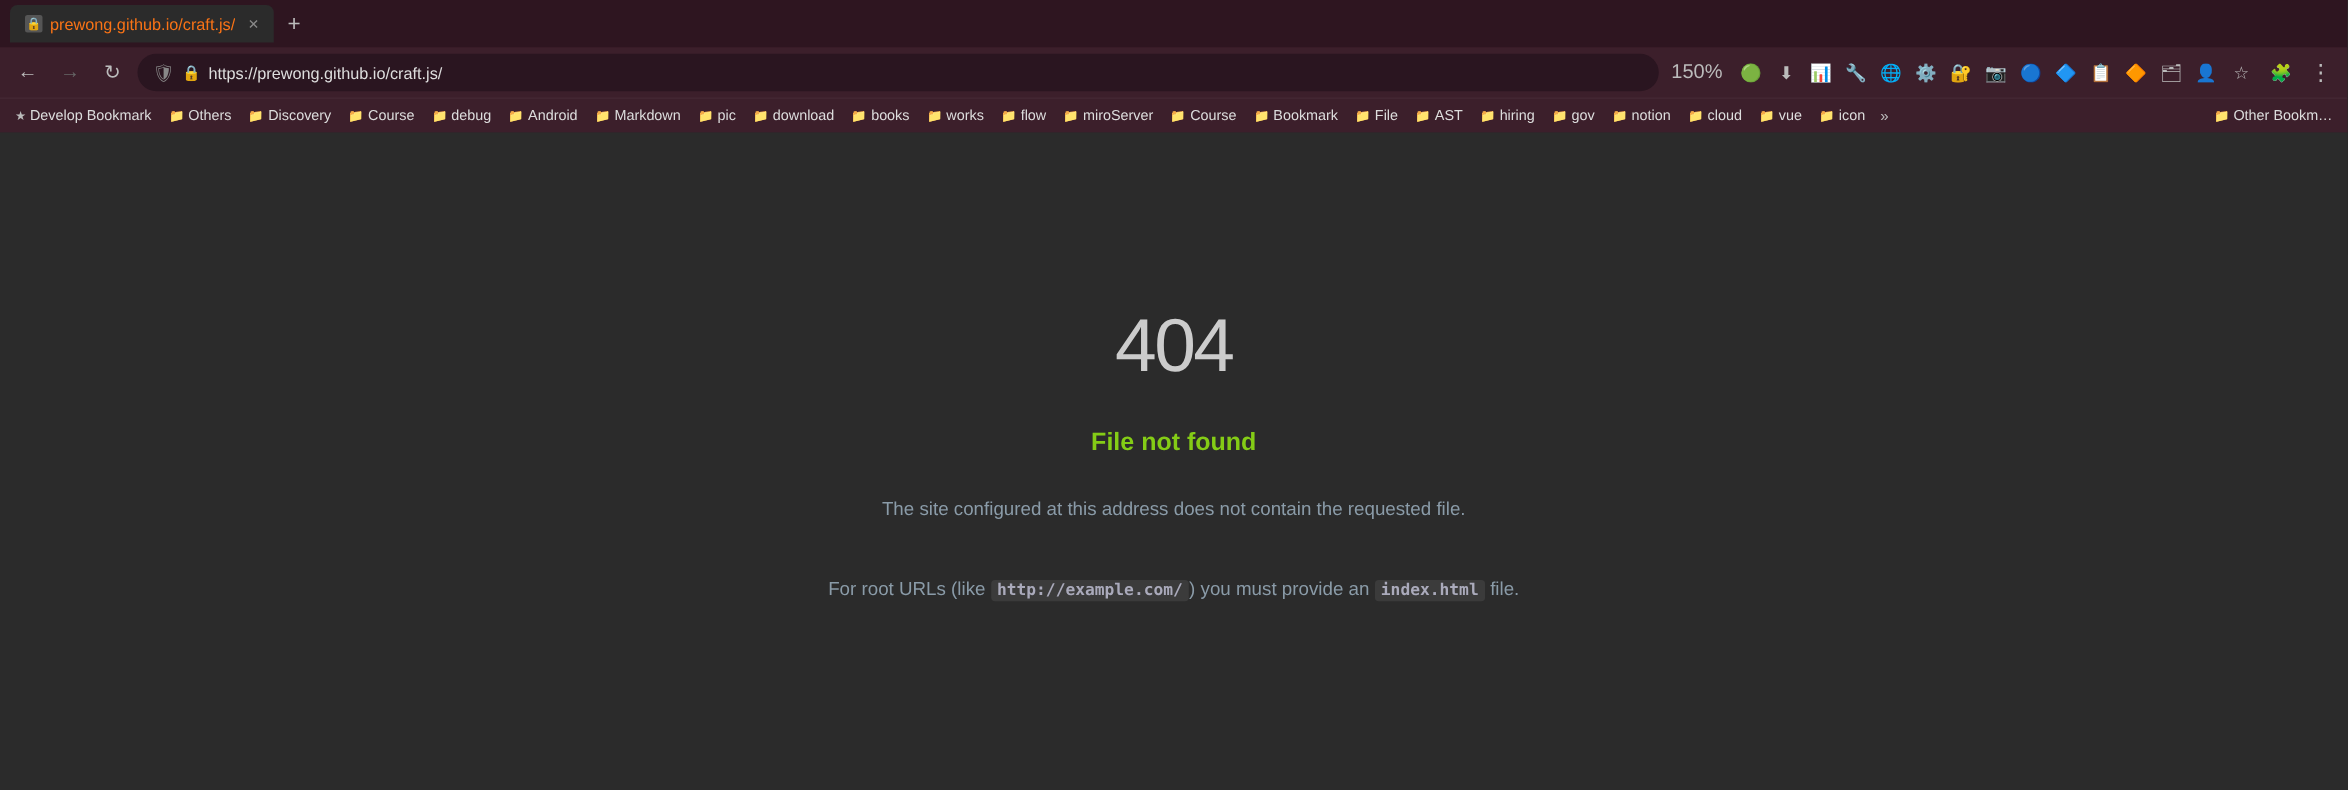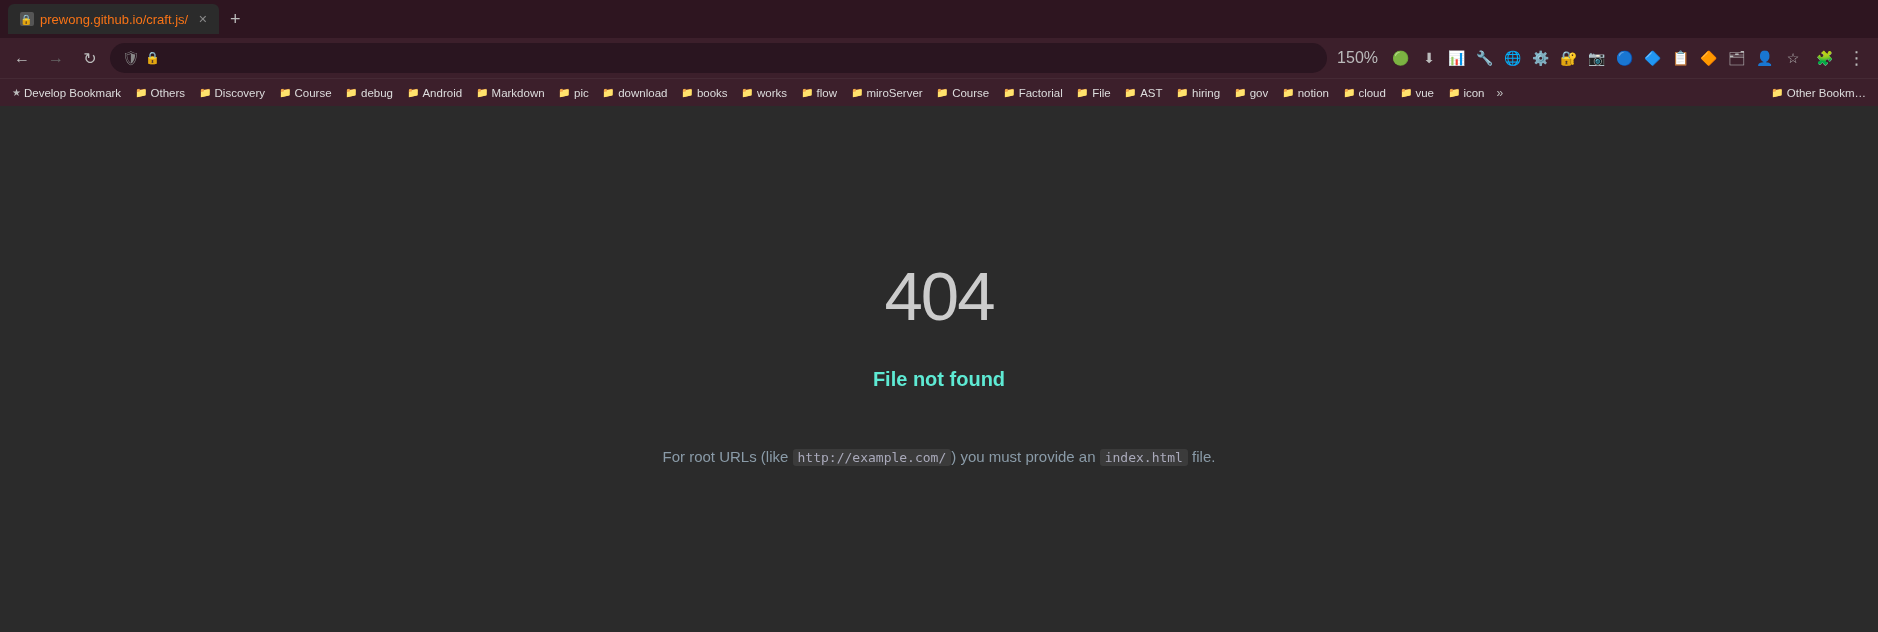--- a/index.html
+++ b/index.html
@@ -27,25 +27,25 @@
     .nav-ext { display: flex; align-items: center; gap: 2px; }
 
     
     .bookmarks-bar { display: flex; align-items: center; height: 28px; background: #3c1f2b; padding: 0 6px; gap: 2px; border-top: 1px solid rgba(255,255,255,0.05); overflow: hidden; }
     .bookmark-item { display: flex; align-items: center; gap: 3px; padding: 2px 6px; border-radius: 3px; font-size: 11.5px; color: #ddd; white-space: nowrap; cursor: pointer; }
     .bookmark-icon { font-size: 10px; color: #bbb; }
     .bookmark-more { color: #bbb; font-size: 12px; padding: 2px 4px; cursor: pointer; }
 
     
     .page-content { background: #2b2b2b; min-height: 530px; display: flex; flex-direction: column; align-items: center; justify-content: center; padding: 40px 20px; }
-    .error-code { font-size: 69px; font-weight: 300; color: #ccc; letter-spacing: -2px; margin-bottom: 32px; }
-    .error-title { font-size: 20px; font-weight: 600; color: #5eead4; margin-bottom: 30px; }
+    .error-code { font-size: 60px; font-weight: 300; color: #ccc; letter-spacing: -2px; margin-bottom: 32px; }
+    .error-title { font-size: 20px; font-weight: 600; color: #84cc16; margin-bottom: 30px; }
     .error-body { text-align: center; max-width: 700px; }
     .error-text { font-size: 15px; color: #8a9ba8; line-height: 1.6; margin-bottom: 16px; }
-    .error-text .monospace { font-family: monospace; background: rgba(255,255,255,0.08); padding: 1px 5px; border-radius: 3px; font-size: 13px; color: #aab; }
+    .error-text .monospace { font-family: monospace; background: rgba(255,255,255,0.08); padding: 1px 5px; border-radius: 3px; font-size: 13px; color: #aab; font-weight: bold; }
     .error-link { color: #4a9eda; text-decoration: underline; cursor: pointer; }
     .error-bold { font-weight: 700; color: #ccc; }
   </style>
 </head>
 <body>
 
 <div class="browser-chrome">
 
   <div class="tab-bar">
     <div class="tab active">
@@ -57,20 +57,21 @@
   </div>
 
   <div class="nav-bar">
     <button class="nav-btn">←</button>
     <button class="nav-btn" style="color:#666;">→</button>
     <button class="nav-btn">↻</button>
 
     <div class="address-bar">
       <span class="shield">🛡</span>
       <span class="lock-icon">🔒</span>
+      <span class="url">https://prewong.github.io/craft.js/</span>
     </div>
 
     <span class="zoom-badge">150%</span>
 
     <div class="nav-ext">
 
       <div class="nav-icon-btn">🟢</div>
 
       <div class="nav-icon-btn">⬇</div>
 
@@ -146,21 +147,21 @@
     <div class="bookmark-item">
       <span class="bookmark-icon">📁</span>
       <span>miroServer</span>
     </div>
     <div class="bookmark-item">
       <span class="bookmark-icon">📁</span>
       <span>Course</span>
     </div>
     <div class="bookmark-item">
       <span class="bookmark-icon">📁</span>
-      <span>Factorial</span>
+      <span>Bookmark</span>
     </div>
     <div class="bookmark-item">
       <span class="bookmark-icon">📁</span>
       <span>File</span>
     </div>
     <div class="bookmark-item">
       <span class="bookmark-icon">📁</span>
       <span>AST</span>
     </div>
     <div class="bookmark-item">
@@ -194,20 +195,23 @@
     </div>
   </div>
 </div>
 
 <div class="page-content">
   <div class="error-code">404</div>
 
   <div class="error-body">
     <div class="error-title">File not found</div>
 
+    <p class="error-text">
+      <span>The site configured at this address does not contain the requested file.</span>
+    </p>
 
     <p class="error-text">
       <br>
       <span>For root URLs (like </span><span class="monospace" style="font-family: monospace; background: rgba(255,255,255,0.08); padding: 1px 5px; border-radius: 3px; font-size: 13px; color: #aab;">http://example.com/</span><span>) you must provide an </span><span class="monospace" style="font-family: monospace; background: rgba(255,255,255,0.08); padding: 1px 5px; border-radius: 3px; font-size: 13px; color: #aab;">index.html</span><span> file.</span>
     </p>
 
   </div>
 </div>
 
 </body></html>

